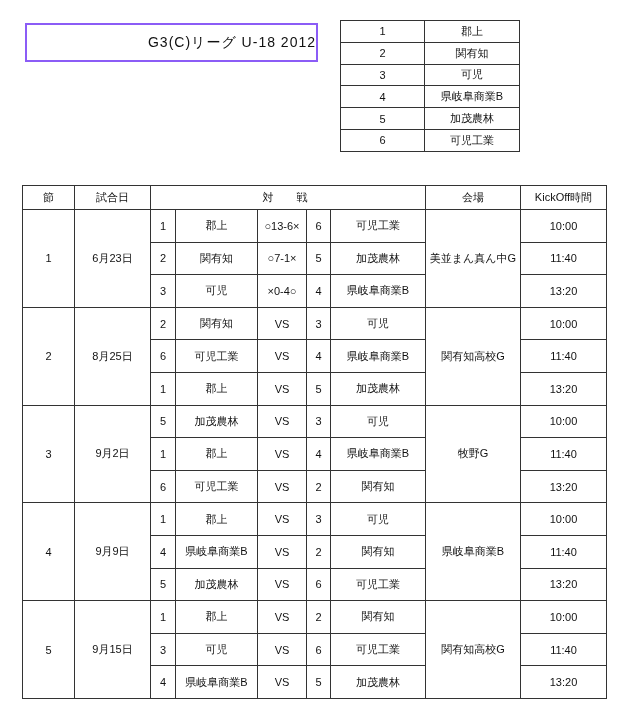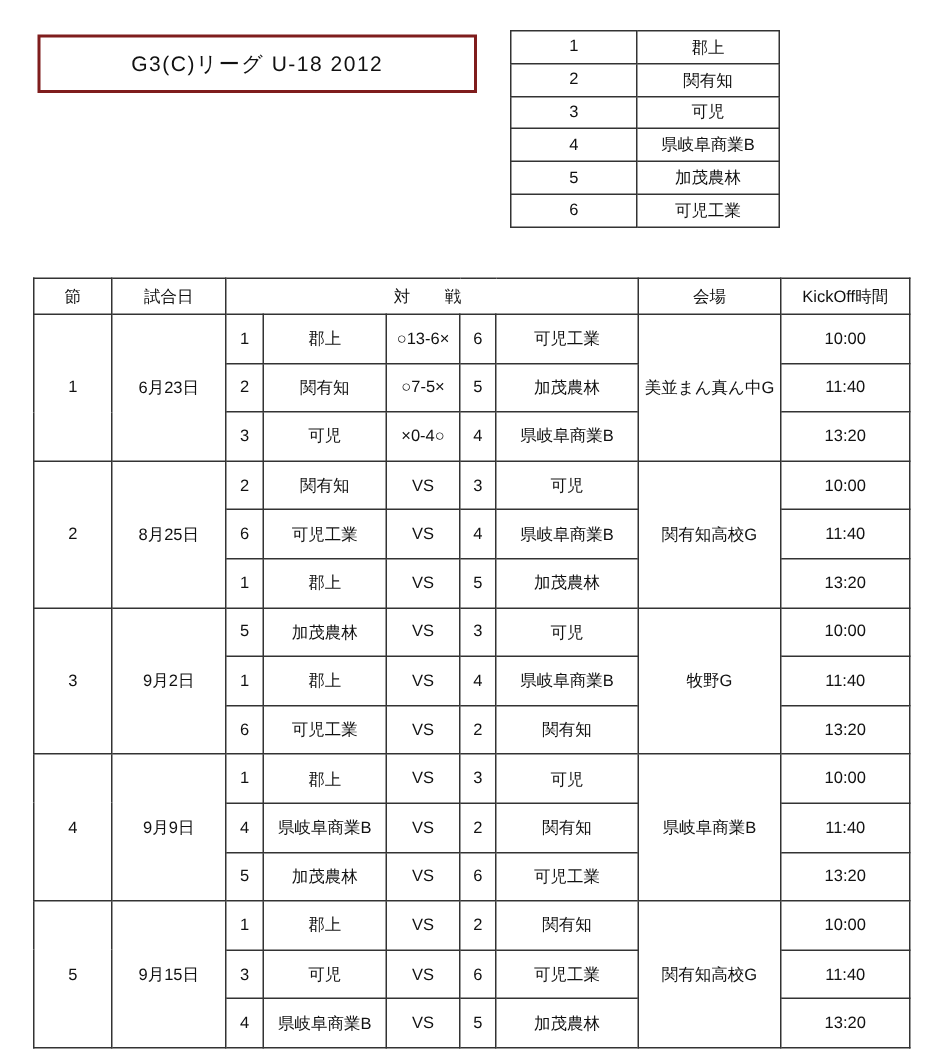--- a/index.html
+++ b/index.html
@@ -16,24 +16,24 @@
     background: #ffffff;
     overflow: hidden;
   }
   
   .title-box {
     position: absolute;
     left: 25px;
     top: 23px;
     width: 289px;
     height: 35px;
-    border: 2px solid #7f1d1d;
+    border: 2px solid #8b5cf6;
     display: flex;
     align-items: center;
-    justify-content: center;
+    justify-content: flex-end;
     font-size: 14px;
     letter-spacing: 1px;
     white-space: pre;
   }
   
   table {
     border-collapse: collapse;
     table-layout: fixed;
   }
   td, th {
@@ -144,21 +144,21 @@
           <td data-name="home-team-cell">郡上</td>
           <td data-name="result-cell">○13-6×</td>
           <td data-name="away-number-cell">6</td>
           <td data-name="away-team-cell">可児工業</td>
           <td data-name="venue-cell" rowspan="3">美並まん真ん中G</td>
           <td data-name="kickoff-cell">10:00</td>
         </tr>
         <tr data-name="match-row">
           <td data-name="home-number-cell">2</td>
           <td data-name="home-team-cell">関有知</td>
-          <td data-name="result-cell">○7-5×</td>
+          <td data-name="result-cell">○7-1×</td>
           <td data-name="away-number-cell">5</td>
           <td data-name="away-team-cell">加茂農林</td>
           <td data-name="kickoff-cell">11:40</td>
         </tr>
         <tr data-name="match-row">
           <td data-name="home-number-cell">3</td>
           <td data-name="home-team-cell">可児</td>
           <td data-name="result-cell">×0-4○</td>
           <td data-name="away-number-cell">4</td>
           <td data-name="away-team-cell">県岐阜商業B</td>

